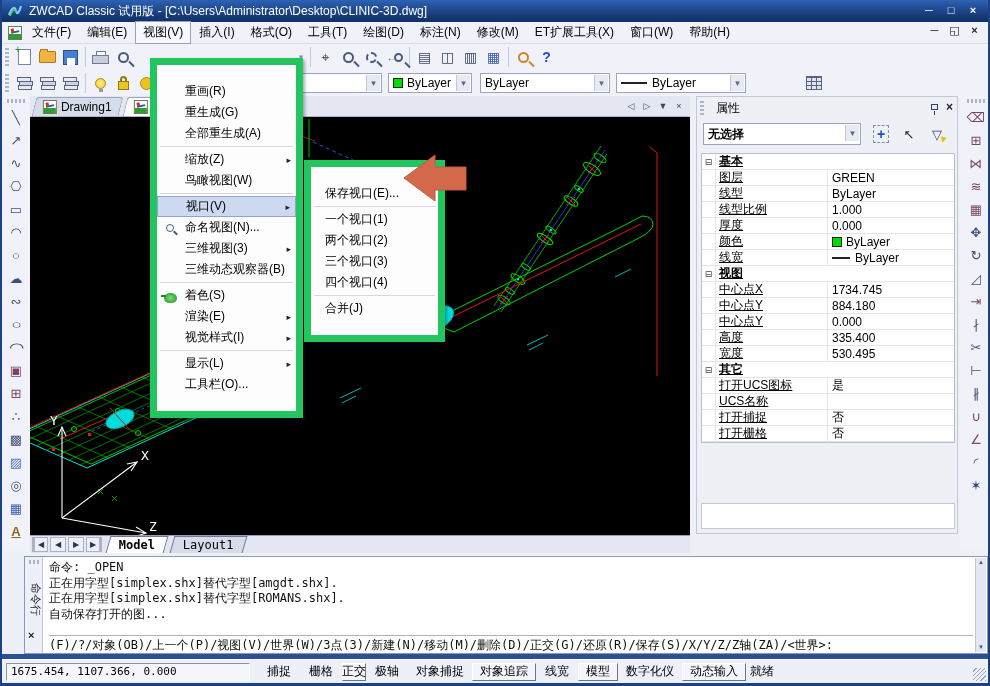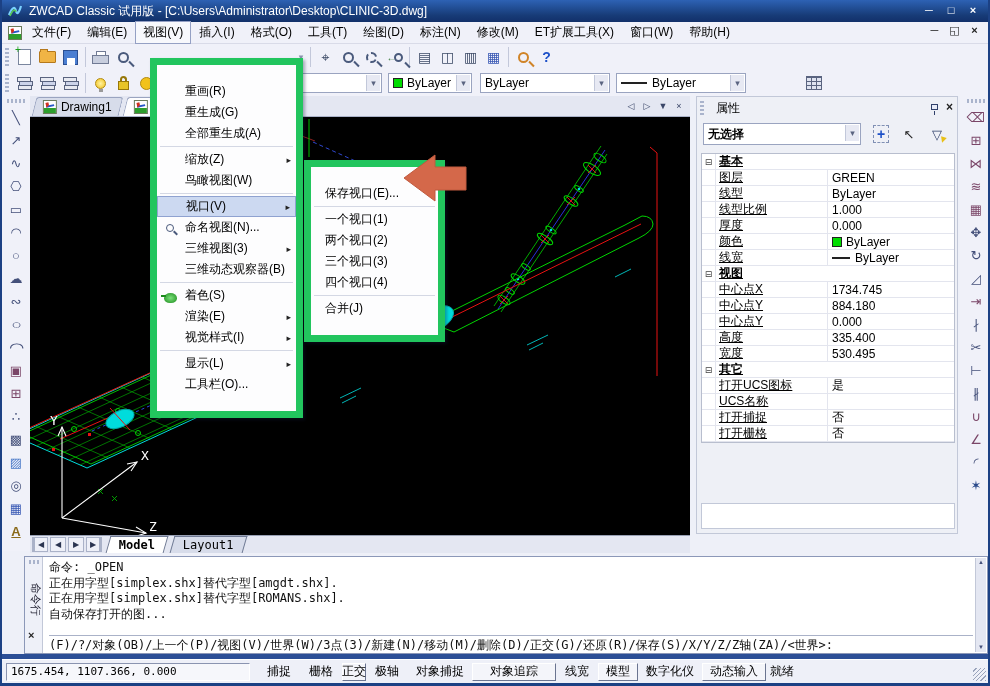--- a/index.html
+++ b/index.html
@@ -698,21 +698,21 @@
 
   <div class="ab frame-strip"></div>
 
   <div class="ab statusbar">
     <span class="coords">1675.454,  1107.366,  0.000</span>
     <span class="stgl" style="margin-left:8px;width:42px">捕捉</span>
     <span class="stgl" style="width:42px">栅格</span>
     <span class="stgl on" style="width:24px">正交</span>
     <span class="stgl" style="width:42px">极轴</span>
     <span class="stgl" style="width:64px">对象捕捉</span>
-    <span class="stgl on" style="width:84px">对象追踪</span>
+    <span class="stgl on" style="width:64px">对象追踪</span>
     <span class="stgl" style="width:42px">线宽</span>
     <span class="stgl on" style="width:40px">模型</span>
     <span class="stgl" style="width:64px">数字化仪</span>
     <span class="stgl on" style="width:64px">动态输入</span>
     <span class="stgl">就绪</span>
     <span class="sizegrip"></span>
   </div>
 
 </div>
 

